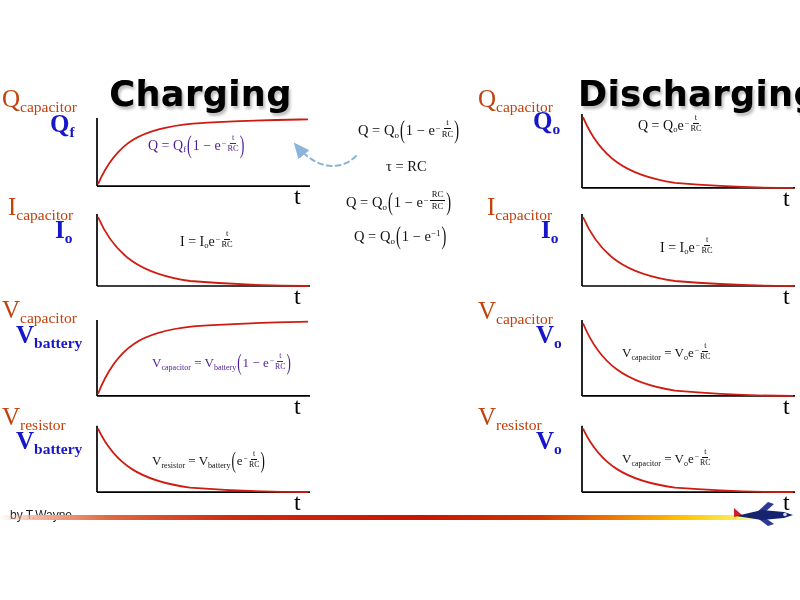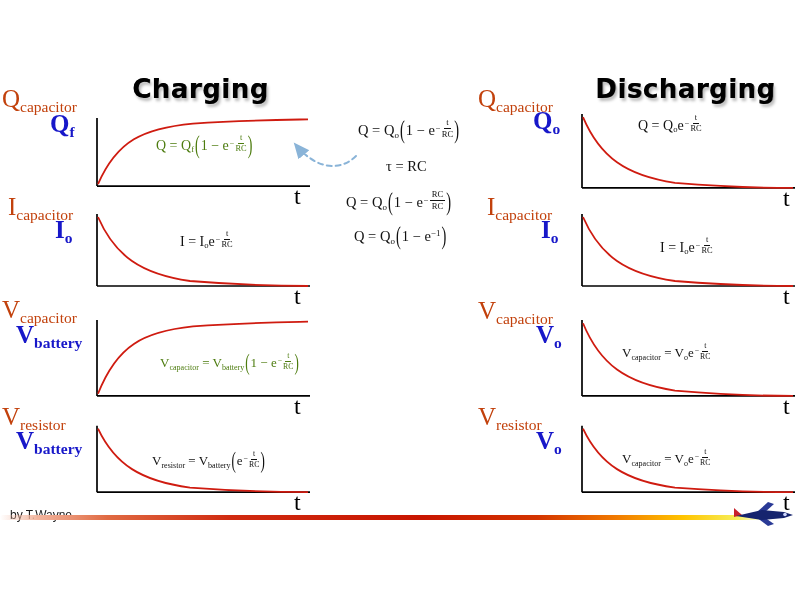--- a/index.html
+++ b/index.html
@@ -4,21 +4,21 @@
 <style>
   html,body { margin:0; padding:0; background:#fff; }
   #slide {
     position:relative; width:800px; height:600px; background:#ffffff;
     font-family:"Liberation Serif", serif; overflow:hidden;
   }
 
   
   .title {
     position:absolute; font-family:"DejaVu Sans", sans-serif; font-weight:900;
-    font-size:26px; color:#000; letter-spacing:0.5px; text-align:center;
+    font-size:35px; color:#000; letter-spacing:0.5px; text-align:center;
     text-shadow:2px 3px 3px #bdbdbd, 0.6px 0 0 #000;
     white-space:nowrap;
   }
 
   
   .plot { position:absolute; }
   .plot svg { width:100%; height:100%; display:block; }
   .axis { stroke:#000; stroke-width:1.7; vector-effect:non-scaling-stroke; }
   .curve { stroke:#cf1b10; stroke-width:1.8; fill:none; vector-effect:non-scaling-stroke; }
 
@@ -34,21 +34,21 @@
   .tlab {
     position:absolute; font-family:"Liberation Serif", serif; font-size:24px;
     color:#000; line-height:1;
   }
 
   
   .eq {
     position:absolute; font-family:"Liberation Serif", serif; font-size:14px;
     color:#111; white-space:pre; line-height:1.2;
   }
-  .eq.blue { color:#4d7c0f;margin-left:8px; }
+  .eq.blue { color:#4c1d95; }
   .eq.mid  { font-size:14.5px; }
 
   
   .msub { font-size:0.62em; vertical-align:-0.3em; }
   .msup { font-size:0.62em; vertical-align:0.55em; }
   .mpar {
     display:inline-block; transform:scaleY(1.75); transform-origin:center;
     font-weight:300; margin:0 1px;
   }
   .mexp {

